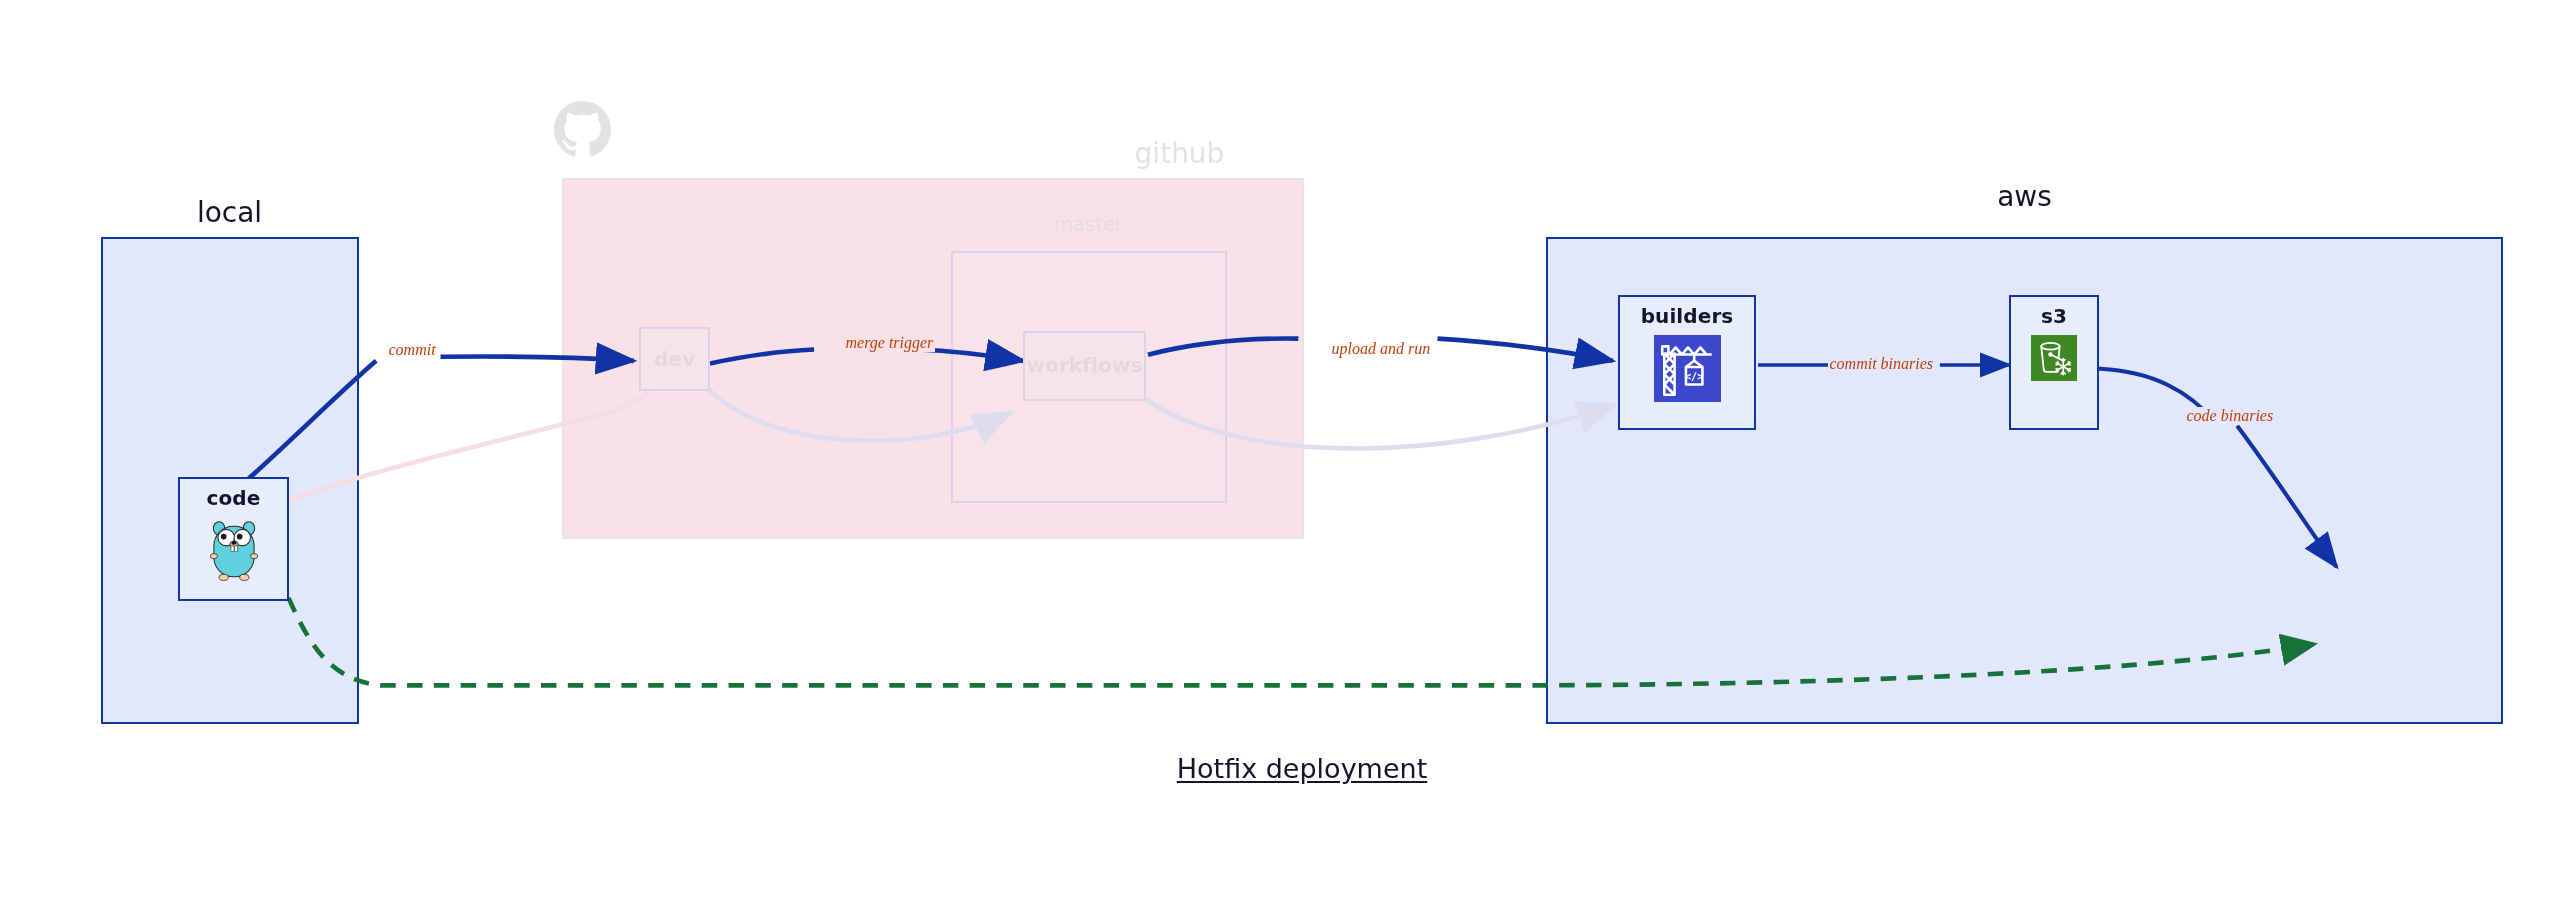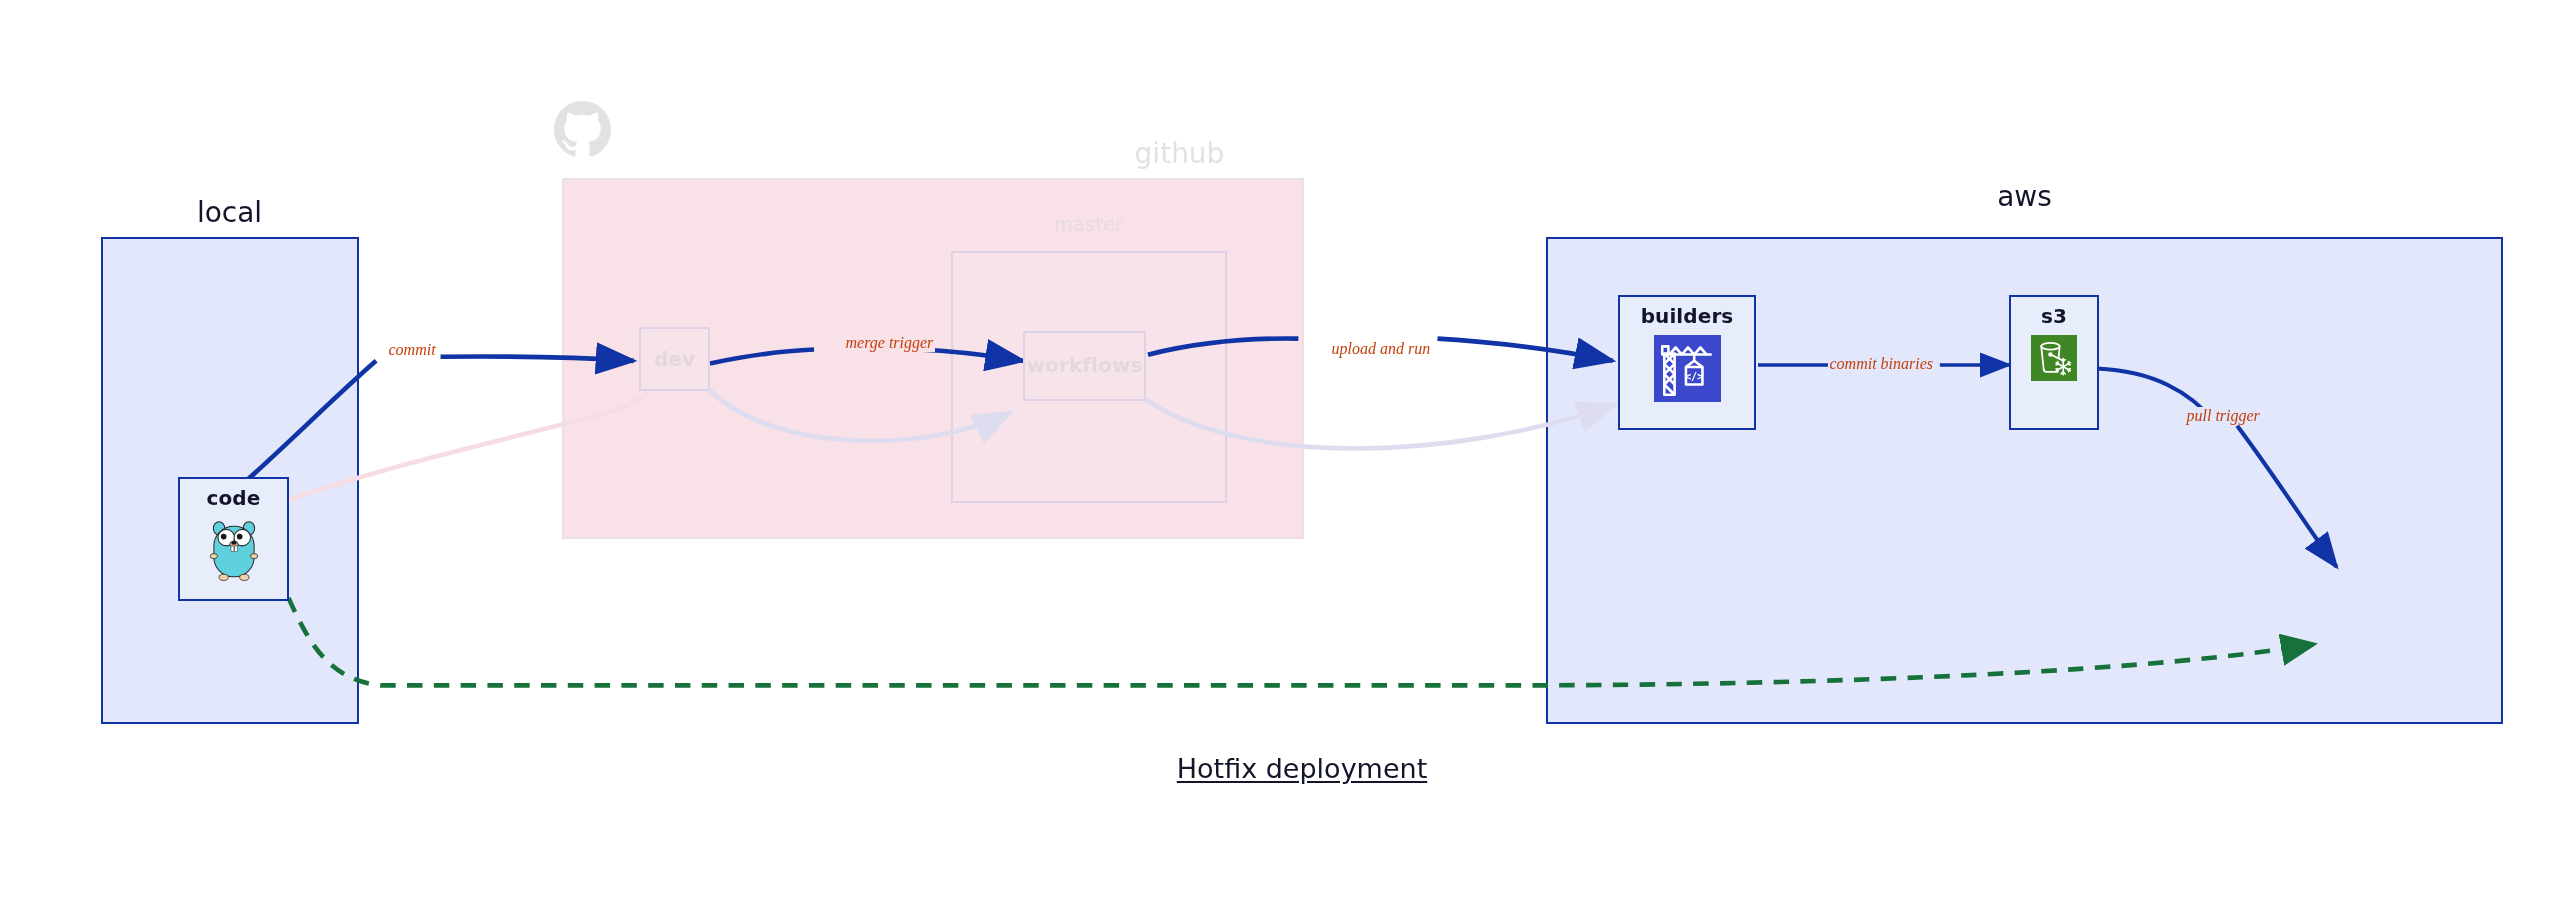--- a/index.html
+++ b/index.html
@@ -196,21 +196,21 @@
   </svg>
 
   <div class="edge-label on-white" style="left:387px; top:341px;">commit</div>
 
   <div class="edge-label on-pink" style="left:820px; top:334px;">merge trigger</div>
 
   <div class="edge-label on-white" style="left:1330px; top:340px;">upload and run</div>
 
   <div class="edge-label on-blue" style="left:1828px; top:355px;">commit binaries</div>
 
-  <div class="edge-label on-blue" style="left:2185px; top:407px;">pull trigger</div>
+  <div class="edge-label on-blue" style="left:2185px; top:407px;">code binaries</div>
 
   <div class="node" style="left:178px; top:477px; width:111px; height:124px;">
     <div class="node-title">code</div>
     <div class="node-icon">
       <svg width="58" height="66" viewBox="0 0 112 128">
 
         <ellipse cx="27" cy="22" rx="11" ry="13" fill="#5fd0de" stroke="#2b2b2b" stroke-width="2"></ellipse>
         <ellipse cx="85" cy="22" rx="11" ry="13" fill="#5fd0de" stroke="#2b2b2b" stroke-width="2"></ellipse>
 
         <rect x="17" y="18" width="78" height="98" rx="38" ry="38" fill="#5fd0de" stroke="#2b2b2b" stroke-width="2"></rect>

